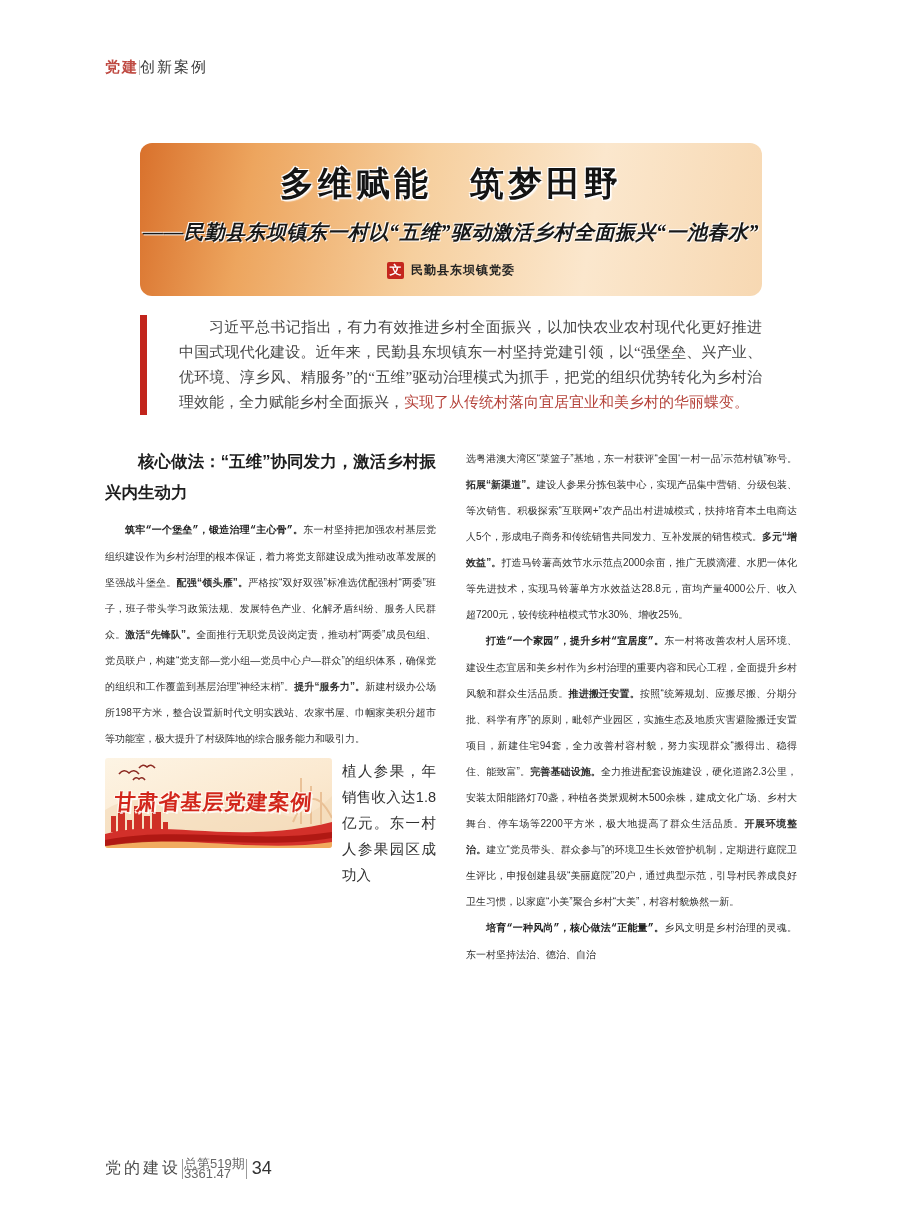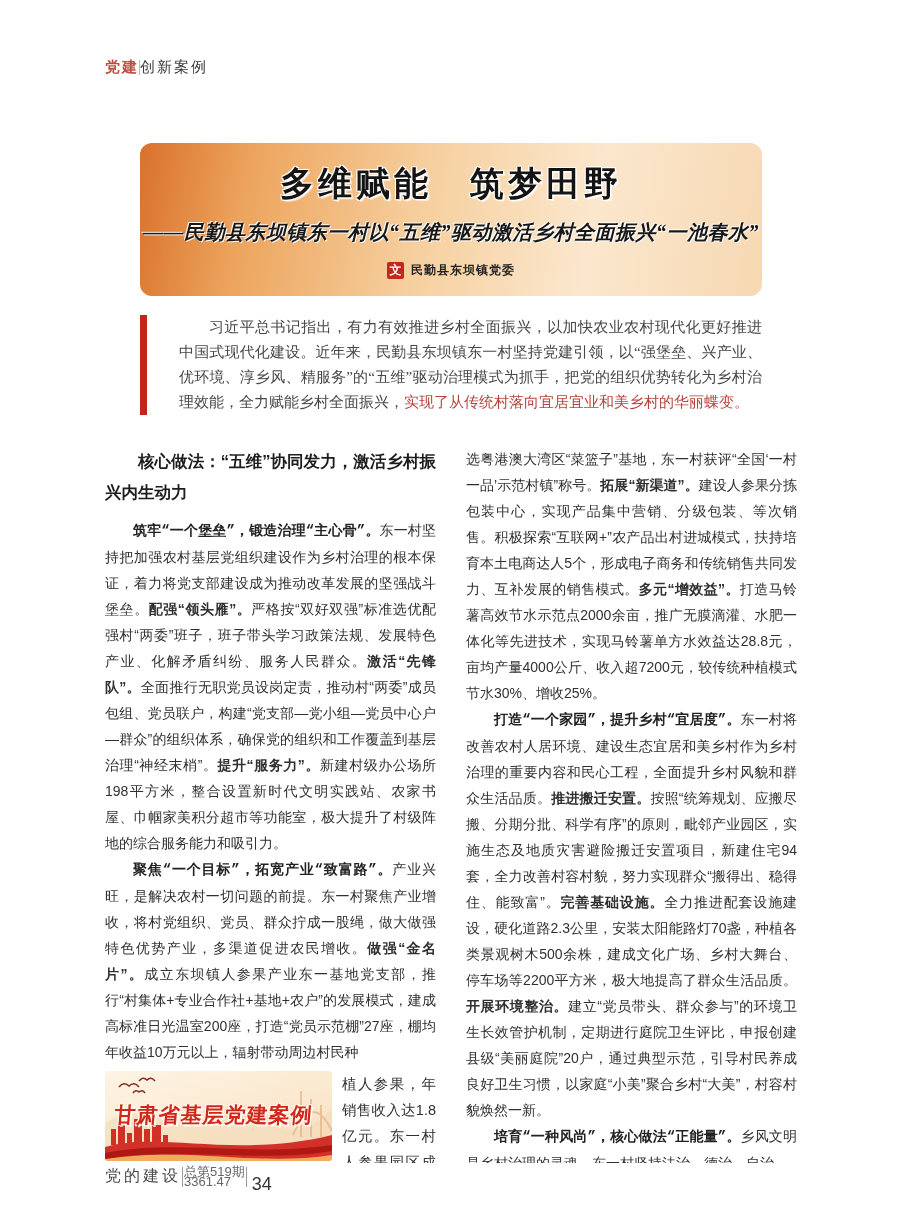--- a/index.html
+++ b/index.html
@@ -70,21 +70,21 @@
     position:absolute; top:438px; left:105px; width:692px; height:717px;
     display:flex; gap:30px; overflow:hidden;margin-top:8px;
   }
   .col { width:331px; }
   .col-heading {
     font-size:16.5px; font-weight:700; color:#1d1d1d;
     line-height:31px; text-indent:2em; margin-bottom:9px;
     text-align:justify;
   }
   .body-p {
-    font-size:14px; line-height:26px; color:#303030;
+    font-size:10px; line-height:26px; color:#303030;
     text-align:justify; text-indent:2em;
   }
   .seg-lead { font-family:Liberation Mono, monospace; font-weight:700; color:#222; }
   .seg-bold { font-weight:700; }
 
   
   .banner-row { display:flex; gap:10px; margin-top:6px; }
   .gs-banner {
     position:relative; width:227px; height:90px; flex:none;
     background:linear-gradient(160deg,#fdf4e4 0%, #fbe9d0 55%, #f6ddbd 100%);
@@ -103,21 +103,21 @@
   }
 
   
   .page-footer {
     position:absolute; top:1158px; left:105px;
     display:flex; align-items:center; gap:1px;
   }
   .page-footer .journal { font-size:16px; color:#4a4a4a; letter-spacing:3px; }
   .page-footer .vbar { width:1px; height:20px; background:#999; }
   .page-footer .issue-block { font-size:13px; line-height:10px; color:#666; }
-  .page-footer .page-no { font-size:18px; color:#333; margin-left:4px;margin-top:16px; }
+  .page-footer .page-no { font-size:18px; color:#333; margin-left:4px; }
 </style>
 </head>
 <body>
 
 <div class="page-header">
   <span class="sec">党建</span>
   <span class="divider"></span>
   <span class="sub">创新案例</span>
 </div>
 
@@ -132,21 +132,20 @@
 
 <div class="intro">
   <p><span class="seg-normal">习近平总书记指出，有力有效推进乡村全面振兴，以加快农业农村现代化更好推进中国式现代化建设。近年来，民勤县东坝镇东一村坚持党建引领，以“强堡垒、兴产业、优环境、淳乡风、精服务”的“五维”驱动治理模式为抓手，把党的组织优势转化为乡村治理效能，全力赋能乡村全面振兴，</span><span class="seg-red">实现了从传统村落向宜居宜业和美乡村的华丽蝶变。</span></p>
 </div>
 
 <div class="columns">
 
   <div class="col">
     <div class="col-heading">核心做法：“五维”协同发力，激活乡村振兴内生动力</div>
     <p class="body-p"><span class="seg-lead">筑牢“一个堡垒”，锻造治理“主心骨”。</span><span class="seg-normal">东一村坚持把加强农村基层党组织建设作为乡村治理的根本保证，着力将党支部建设成为推动改革发展的坚强战斗堡垒。</span><span class="seg-bold">配强“领头雁”。</span><span class="seg-normal">严格按“双好双强”标准选优配强村“两委”班子，班子带头学习政策法规、发展特色产业、化解矛盾纠纷、服务人民群众。</span><span class="seg-bold">激活“先锋队”。</span><span class="seg-normal">全面推行无职党员设岗定责，推动村“两委”成员包组、党员联户，构建“党支部—党小组—党员中心户—群众”的组织体系，确保党的组织和工作覆盖到基层治理“神经末梢”。</span><span class="seg-bold">提升“服务力”。</span><span class="seg-normal">新建村级办公场所198平方米，整合设置新时代文明实践站、农家书屋、巾帼家美积分超市等功能室，极大提升了村级阵地的综合服务能力和吸引力。</span></p>
-    <p class="body-p"><span class="seg-lead">聚焦“一个目标”，拓宽产业“致富路”。</span><span class="seg-normal">产业兴旺，是解决农村一切问题的前提。东一村聚焦产业增收，将村党组织、党员、群众拧成一股绳，做大做强特色优势产业，多渠道促进农民增收。</span><span class="seg-bold">做强“金名片”。</span><span class="seg-normal">成立东坝镇人参果产业东一基地党支部，推行“村集体+专业合作社+基地+农户”的发展模式，建成高标准日光温室200座，打造“党员示范棚”27座，棚均年收益10万元以上，辐射带动周边村民种</span></p>
 
     <div class="banner-row">
       <div class="gs-banner">
         <svg width="227" height="90" viewBox="0 0 227 90">
 
           <path d="M0,52 Q28,34 55,48 T110,42 T165,48 T227,38 L227,90 L0,90 Z" fill="#f3d8b6" opacity="0.55"></path>
 
           <g stroke="#e7b98b" stroke-width="2" opacity="0.8">
             <line x1="196" y1="20" x2="196" y2="66"></line>
             <line x1="206" y1="28" x2="206" y2="66"></line>

